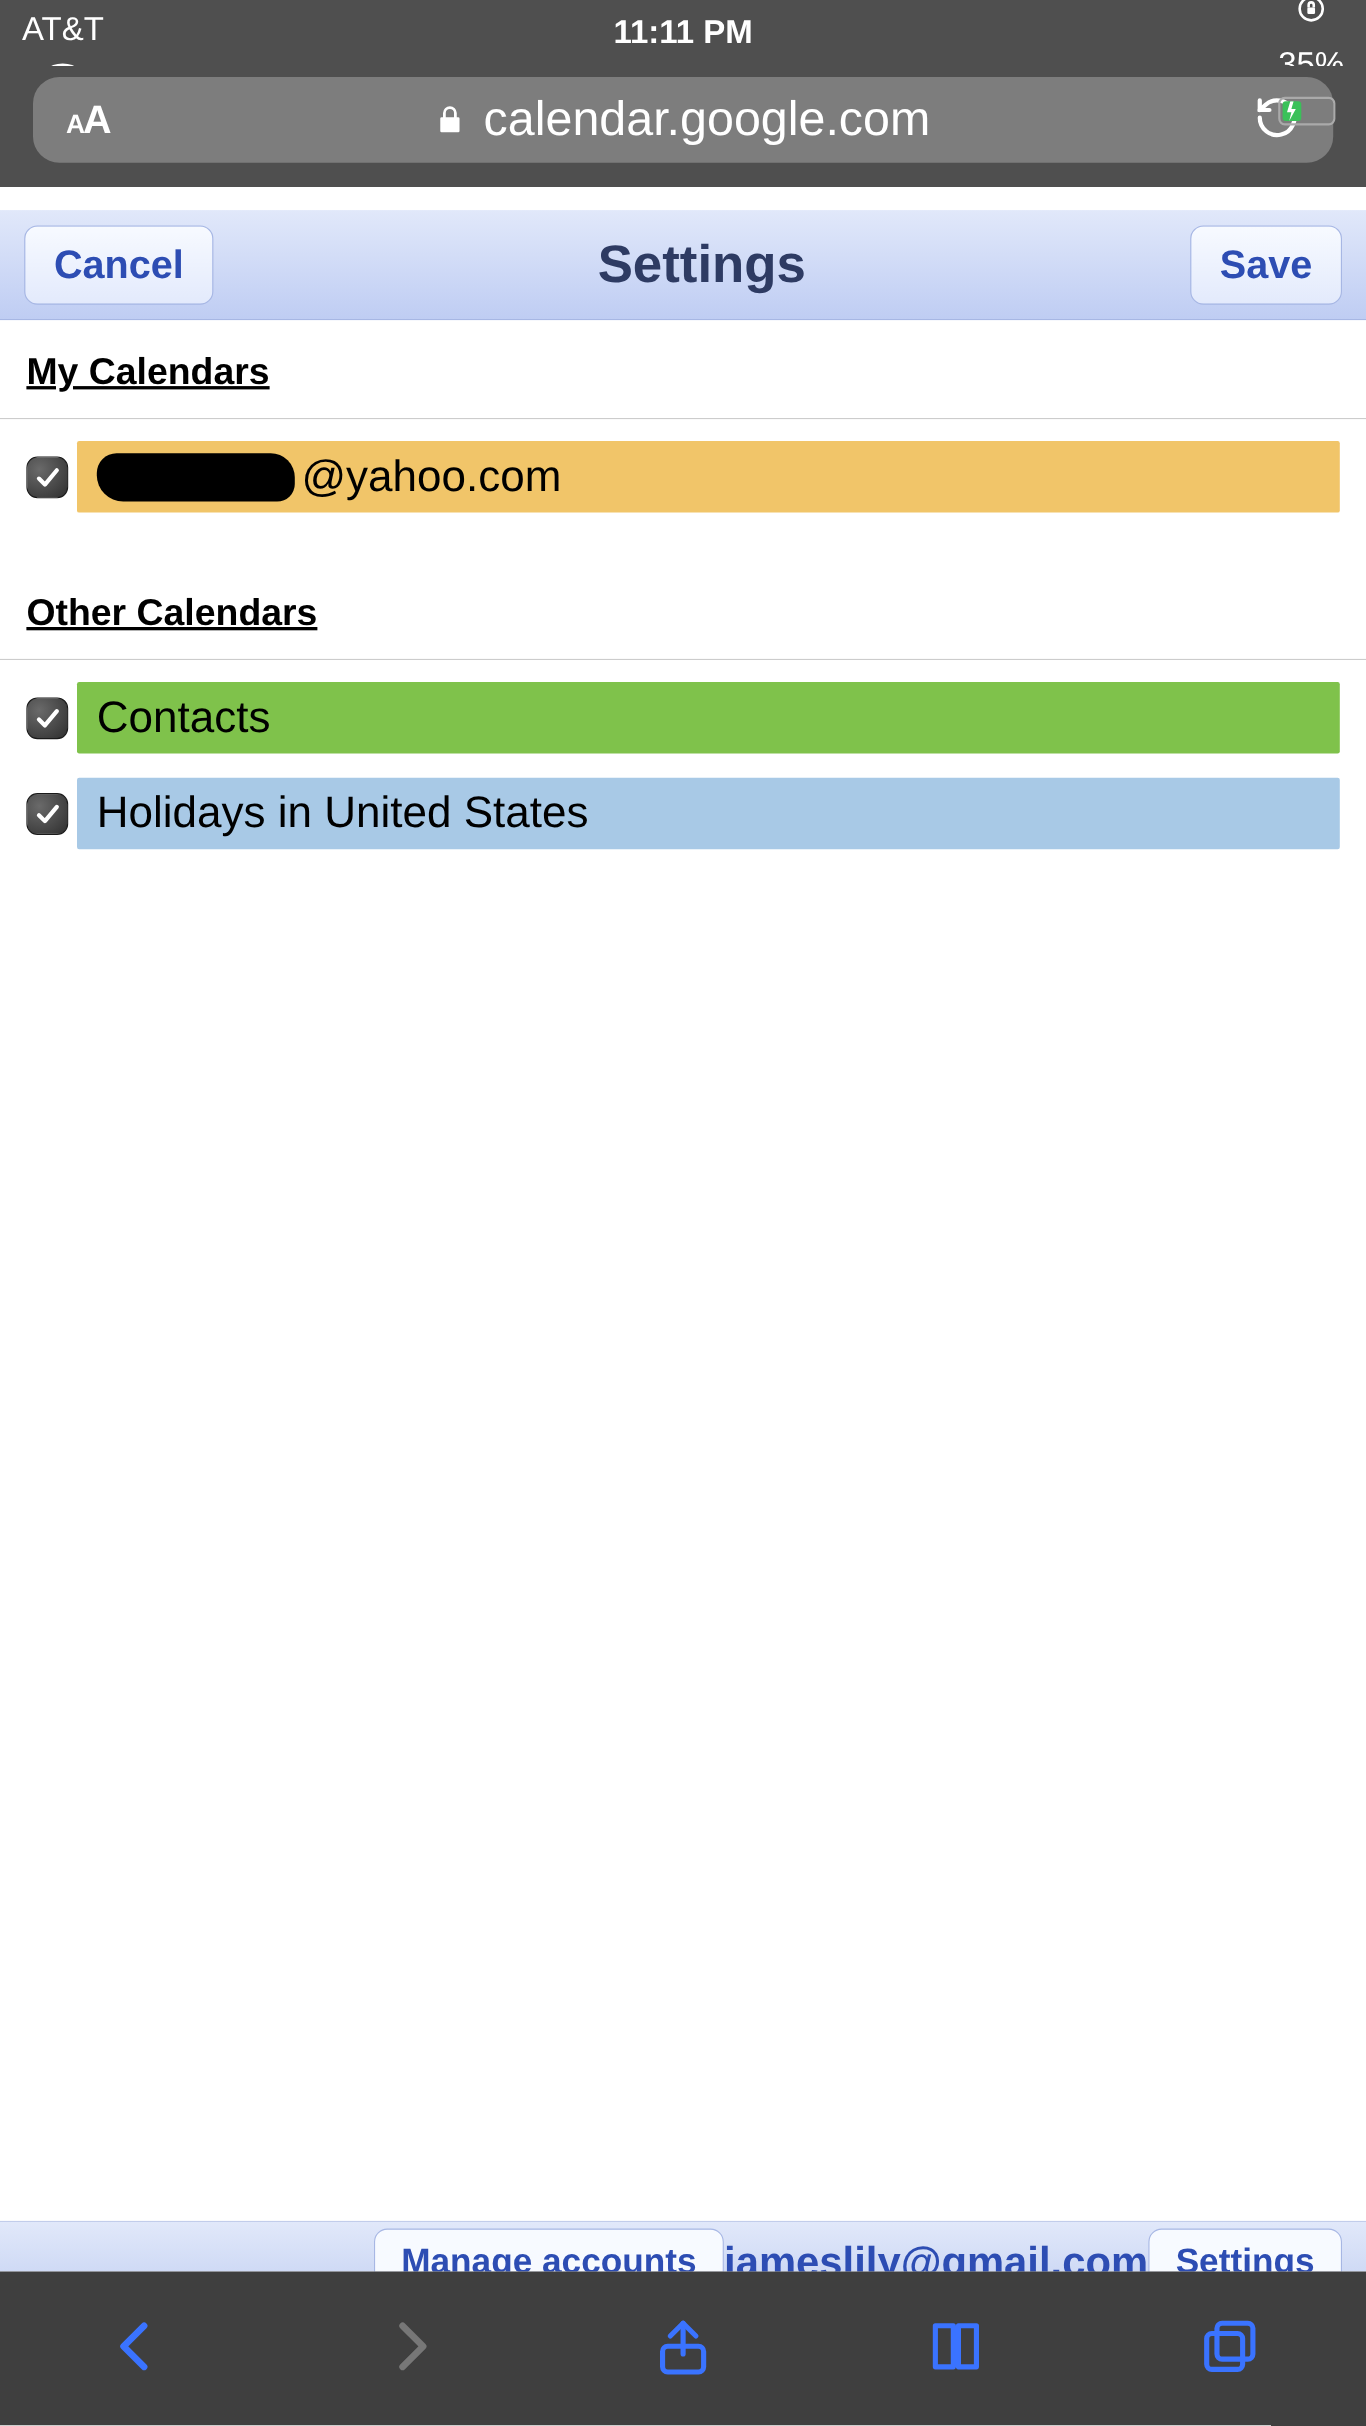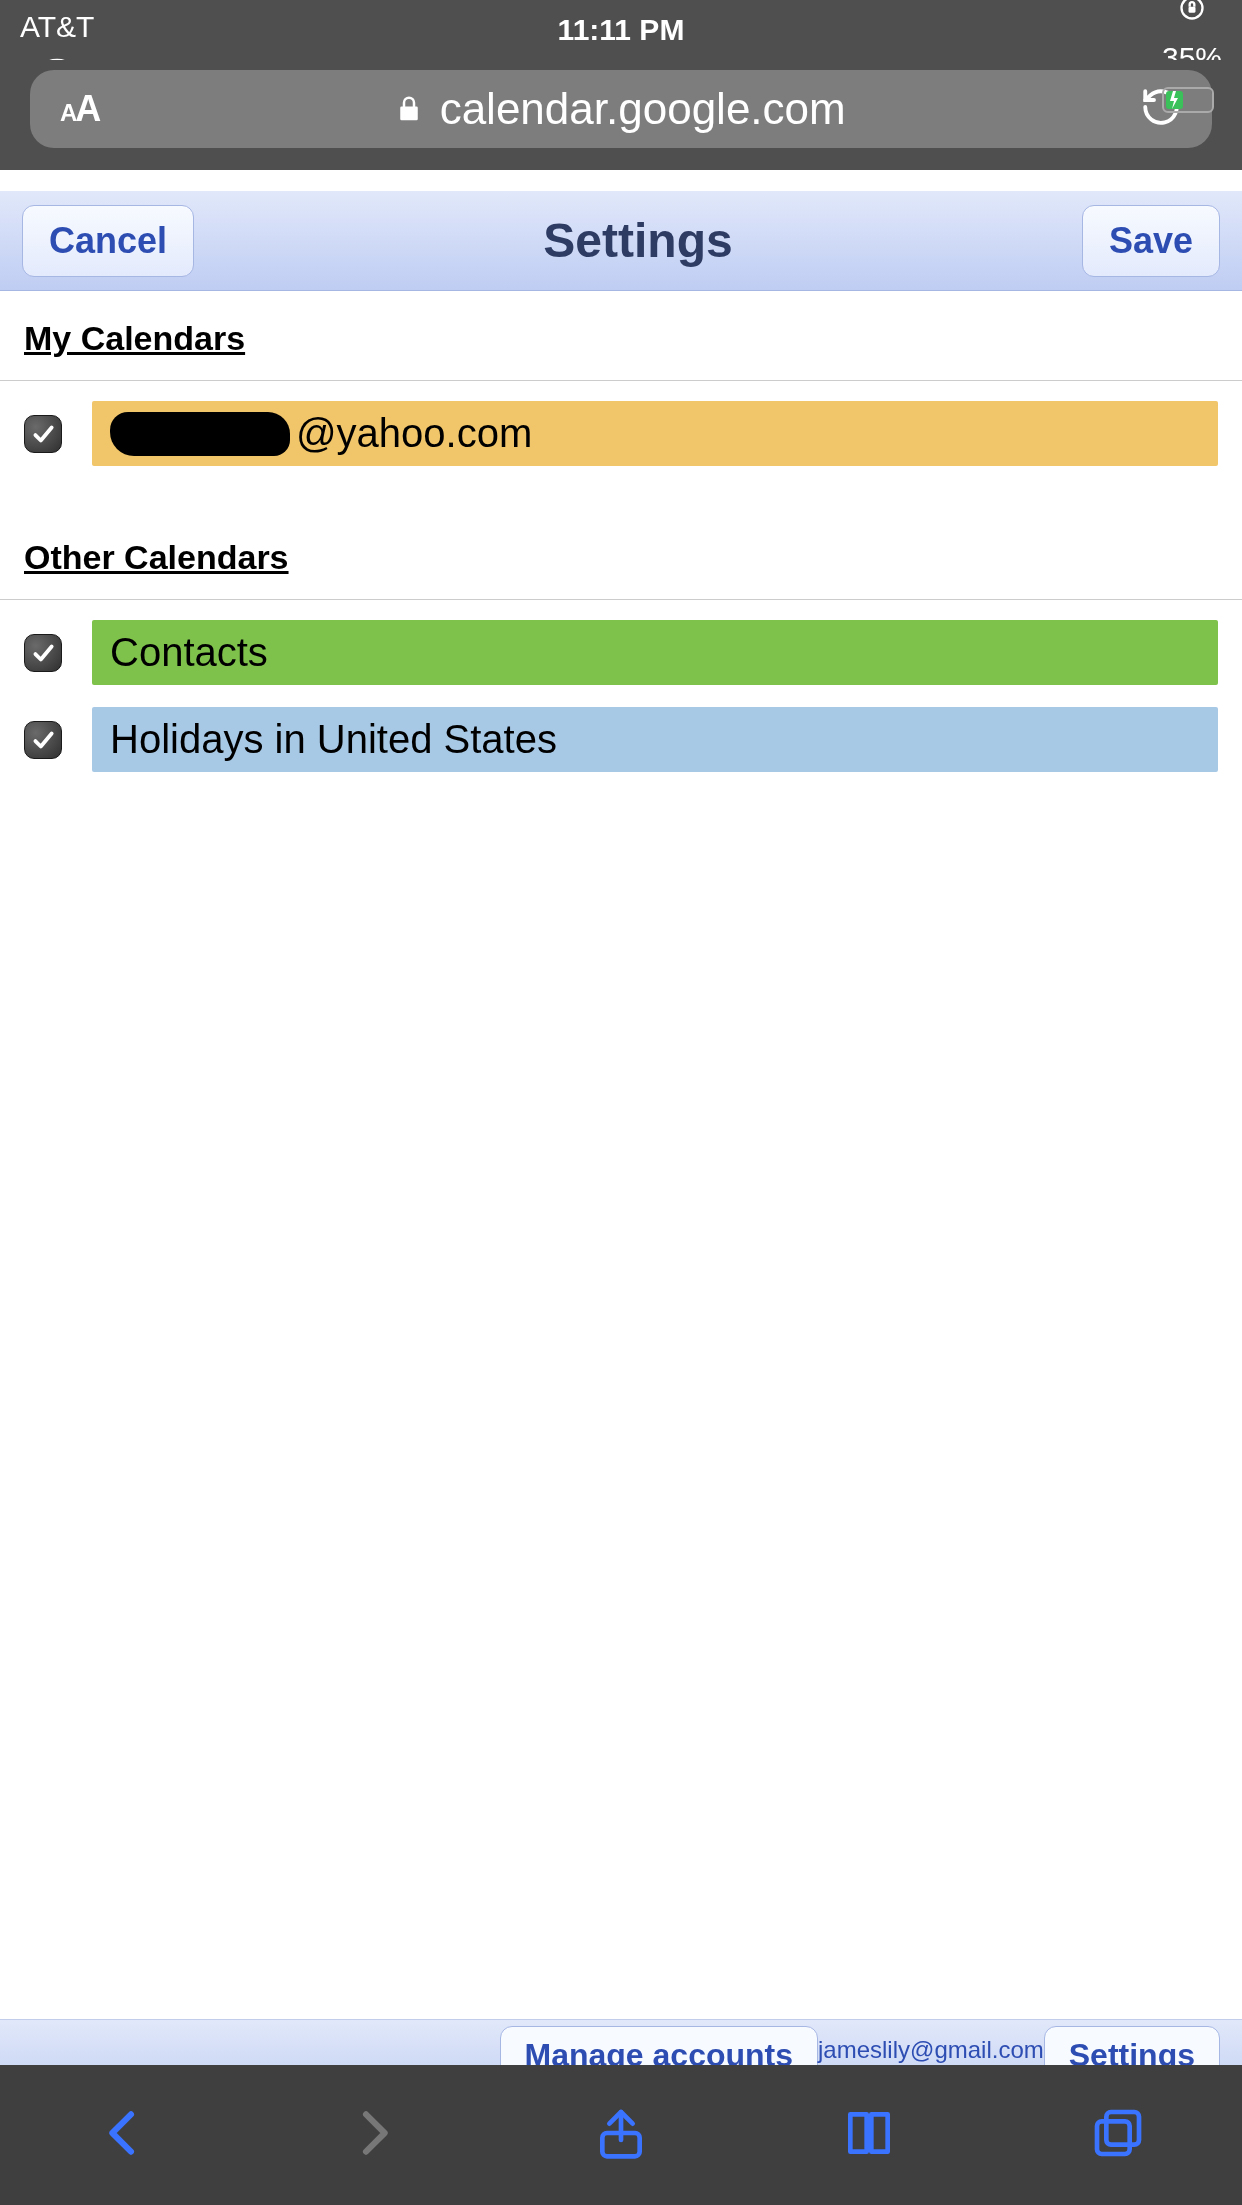--- a/index.html
+++ b/index.html
@@ -30,33 +30,33 @@
 
   
   .page-header { background: linear-gradient(#e1e8fa, #bfcdf3); height:100px; display:flex; align-items:center; justify-content:space-between; padding:0 22px; border-bottom:1px solid #a7b7e4; }
   .page-title { font-size:48px; font-weight:700; color:#2e3b63; }
   .hdr-btn { background: linear-gradient(#f7faff,#e3eafc); border:1px solid #a7b7e4; border-radius:12px; padding:14px 26px; font-size:36px; font-weight:700; color:#2d4db3; }
 
   
   .section-title { font-size:34px; font-weight:700; color:#000; padding:28px 24px 22px;text-decoration:underline; }
   .divider { border-top:1px solid #ccc; }
 
-  .cal-row { display:flex; align-items:center; gap:30px; padding:8px 24px;text-align:right; }
+  .cal-row { display:flex; align-items:center; gap:8px; padding:8px 24px;text-align:right; }
   .cal-check { width:38px; height:38px; border-radius:10px; background: radial-gradient(circle at 30% 30%, #6a6a6a, #2f2f2f); display:flex;align-items:center;justify-content:center; border:1px solid #1a1a1a;}
   .cal-check svg { width:26px;height:26px; }
   .cal-pill { flex:1; padding:10px 18px; font-size:40px; color:#000; border-radius:2px; display:flex;align-items:center;gap:6px;}
   .redact { width:180px; height:44px; background:#000; border-radius:18px 22px 16px 24px; display:inline-block; }
 
   .spacer { height:36px; }
   .big-spacer { flex:1; }
 
   
   .page-footer { background: linear-gradient(#e1e8fa, #cfdaf5); height:46px; display:flex;align-items:flex-start;justify-content:flex-end;padding:6px 22px 0; border-top:1px solid #c2cdeb; overflow:hidden;}
   .footer-btn { background:#f7faff;border:1px solid #a7b7e4;border-radius:12px 12px 0 0;padding:10px 24px;font-size:32px;font-weight:700;color:#2d4db3; height:60px;}
-  .footer-email { font-size:24px;font-weight:400;color:#2d4db3; padding-top:10px;}
+  .footer-email { font-size:38px;font-weight:700;color:#2d4db3; padding-top:10px;}
 
   
   .safari-bottom { background:#3f3f3f; height:140px; display:flex; align-items:center; justify-content:space-around; }
   .tb-icon { color:#3a73ff; }
   .tb-icon.disabled { color:#777; }
   .tb-icon svg { width:56px; height:56px; }
 
   .page-wrap { display:flex; flex-direction:column; height:2205px; }
   .content { flex:1; display:flex; flex-direction:column; background:#fff;margin-top:21px; }
 </style>

